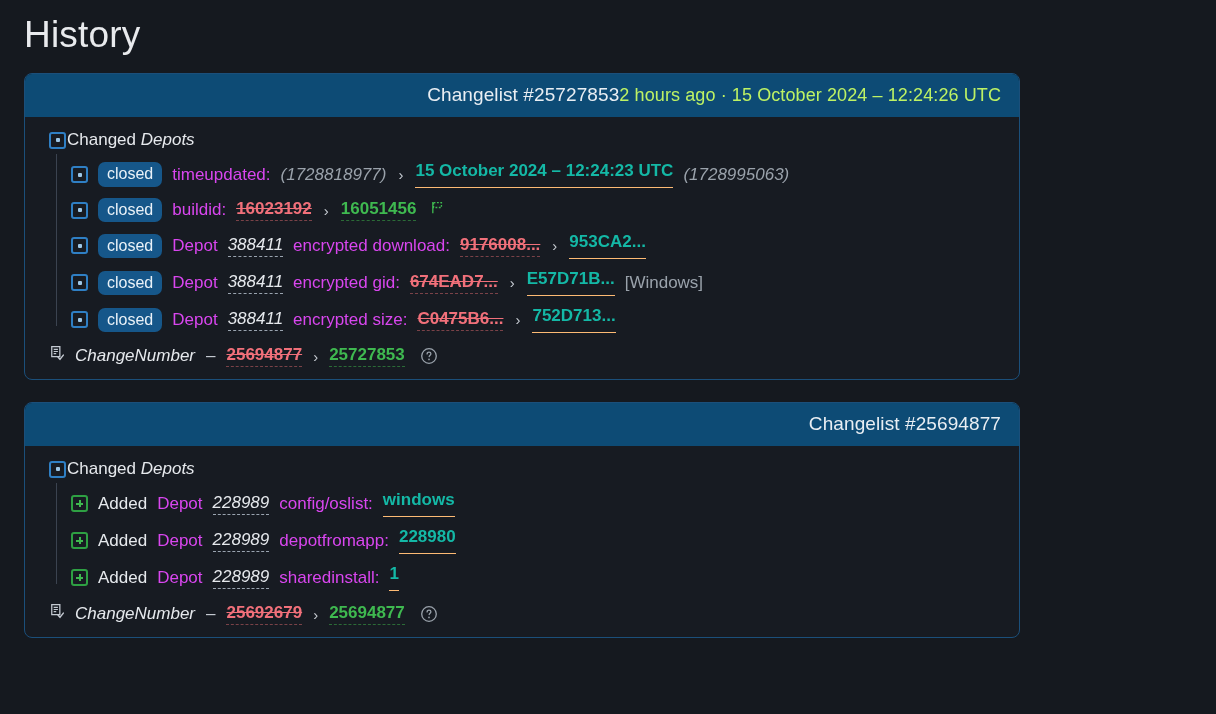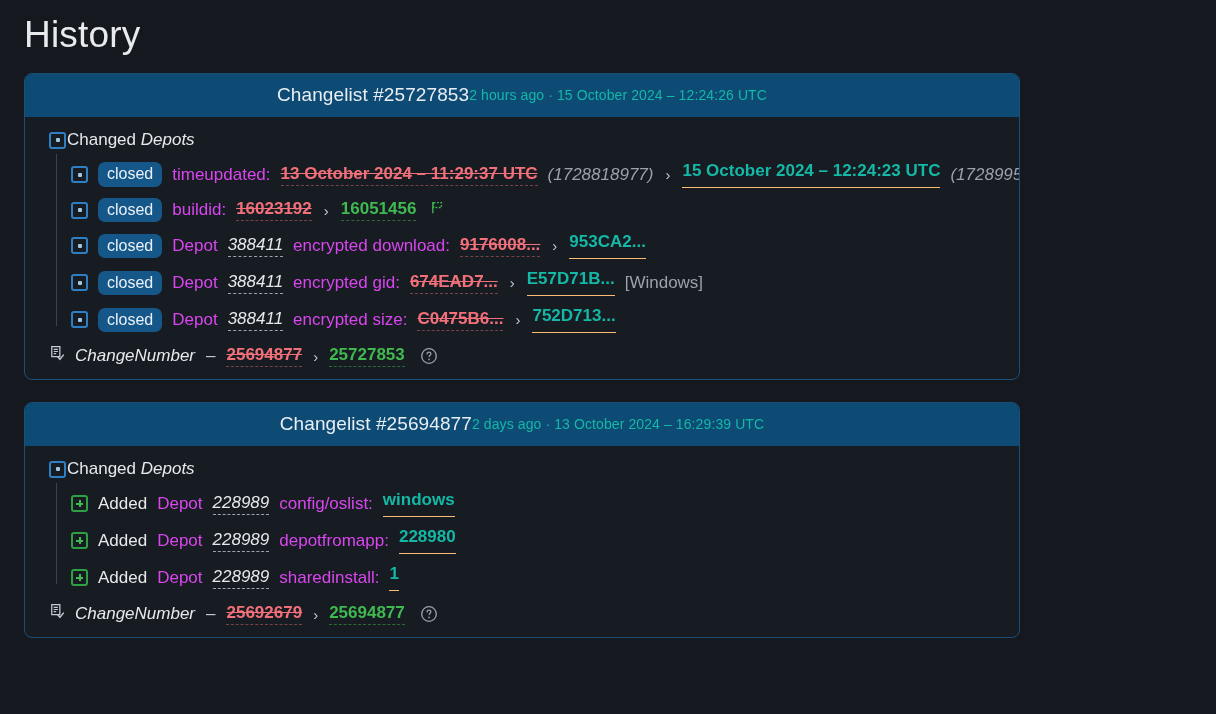--- a/index.html
+++ b/index.html
@@ -33,34 +33,34 @@
     border: 1px solid #1b4f7a;
     border-radius: 8px;
     background: #171b22;
     margin-bottom: 22px;
     overflow: hidden;
   }
   .card-header {
     background: #0d4b75;
     display: flex;
     align-items: center;
-    justify-content: center;
+    justify-content: flex-end;
     padding: 10px 18px 11px 18px;
     color: #e9eef3;
   }
   .card-header .cl-title {
     font-size: 19px;
     font-weight: 400;
     letter-spacing: 0.1px;
   }
   .card-header .cl-time {
-    font-size: 14px;
+    font-size: 18px;
     font-weight: 400;
     letter-spacing: 0.1px;
-    color: #14b8a6;
+    color: #bef264;
   }
   .card-body {
     padding: 12px 16px 10px 16px;
   }
   
   .group-head {
     display: flex;
     align-items: center;
     gap: 1px;
     color: #e6e9ed;
@@ -201,21 +201,20 @@
         <span class="ico ico-dot"></span>
         <span class="gh-text"><span>Changed </span><em>Depots</em></span>
       </div>
 
       <div class="children">
 
         <div class="row">
           <span class="ico ico-dot"></span>
           <span class="badge-closed">closed</span>
           <span class="label">timeupdated:</span>
-          <span class="old">13 October 2024 – 11:29:37 UTC</span>
           <span class="epoch">(1728818977)</span>
           <span class="arrow">›</span>
           <span class="new-solid">15 October 2024 – 12:24:23 UTC</span>
           <span class="epoch">(1728995063)</span>
         </div>
 
         <div class="row">
           <span class="ico ico-dot"></span>
           <span class="badge-closed">closed</span>
           <span class="label">buildid:</span>
@@ -287,21 +286,20 @@
             </svg>
         </span>
       </div>
 
     </div>
   </div>
 
   <div class="card">
     <div class="card-header">
       <span class="cl-title">Changelist #25694877</span>
-      <span class="cl-time">2 days ago · 13 October 2024 – 16:29:39 UTC</span>
     </div>
     <div class="card-body">
 
       <div class="group-head">
         <span class="ico ico-dot"></span>
         <span class="gh-text"><span>Changed </span><em>Depots</em></span>
       </div>
 
       <div class="children">
 

